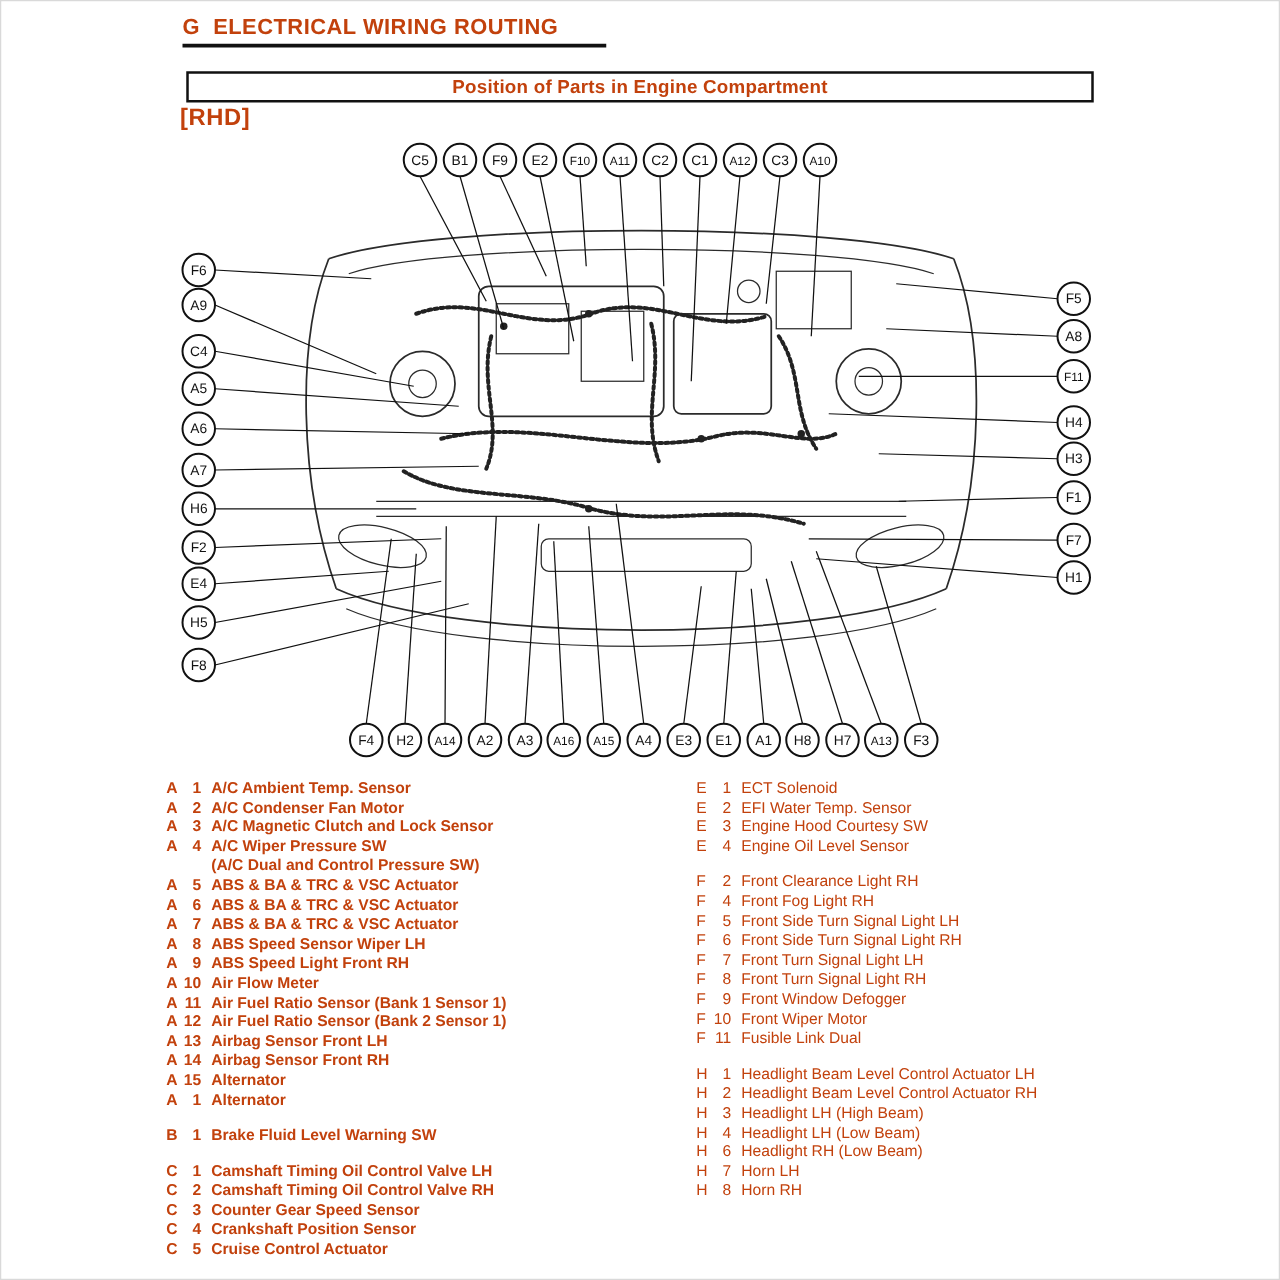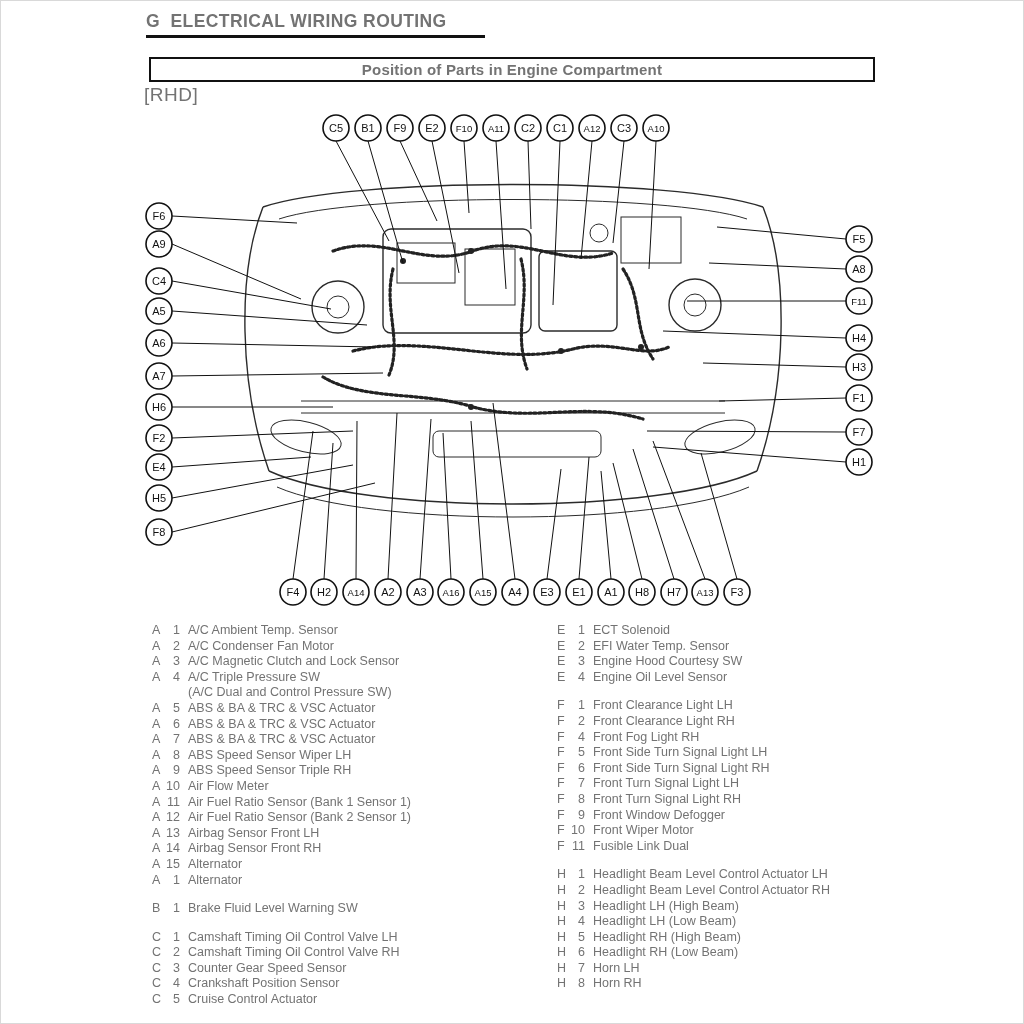--- a/index.html
+++ b/index.html
@@ -1,41 +1,41 @@
 <!DOCTYPE html>
 <html><head>
 <meta charset="utf-8">
 <style>
   html,body{margin:0;padding:0;background:#fff;}
   #page{
     position:relative;width:1024px;height:1024px;background:#fff;
     border:1px solid #d9d9d9;box-sizing:border-box;overflow:hidden;
-    font-family:"Liberation Sans",sans-serif;color:#737373;
+    font-family:"Liberation Sans",sans-serif;color:#c2410c;
   }
   .heading{
     position:absolute;left:145px;top:10px;
     font-size:17.5px;font-weight:bold;letter-spacing:.4px;white-space:pre;
     border-bottom:3px solid #111;padding:0 38px 3px 0;
   }
   .title-box{
     position:absolute;left:148px;top:56px;width:726px;height:25px;
     border:2px solid #111;box-sizing:border-box;
     display:flex;align-items:center;justify-content:center;
     font-weight:bold;font-size:15px;letter-spacing:.2px;
   }
-  .rhd{position:absolute;left:143px;top:83px;font-size:19px;font-weight:normal;letter-spacing:.5px;}
+  .rhd{position:absolute;left:143px;top:83px;font-size:19px;font-weight:bold;letter-spacing:.5px;}
   #diagram-svg{position:absolute;left:0;top:100px;}
   #diagram-svg text{font-family:"Liberation Sans",sans-serif;fill:#111;}
   .outline{fill:none;stroke:#2b2b2b;stroke-width:1.4;}
   .thin{stroke-width:1;}
   .harness{fill:none;stroke:#222;stroke-width:3.2;stroke-dasharray:2.4 2.6;stroke-linecap:round;}
   .leader{stroke:#111;stroke-width:1;fill:none;}
   .callout-circle{fill:#fff;stroke:#111;stroke-width:1.6;}
   .legend-col{position:absolute;top:622px;}
-  #legend-left{left:151px;}
+  #legend-left{left:132px;font-weight:bold;}
   #legend-right{left:530px;margin-left:26px;}
   .lgroup{margin-bottom:13px;}
   .lrow{line-height:15.6px;font-size:12.5px;white-space:nowrap;}
   .lt{display:inline-block;width:13px;}
   .ln{display:inline-block;width:15px;text-align:right;margin-right:8px;}
 </style>
 </head>
 <body>
 
 <div id="page">
@@ -320,27 +320,27 @@
           <text x="736" y="494.8" text-anchor="middle" font-size="11">F3</text>
         </g>
       </g>
   </svg>
 
   <div id="legend-left" class="legend-col">
       <div class="lgroup">
         <div class="lrow"><span class="lt">A</span><span class="ln">1</span><span class="ll">A/C Ambient Temp. Sensor</span></div>
         <div class="lrow"><span class="lt">A</span><span class="ln">2</span><span class="ll">A/C Condenser Fan Motor</span></div>
         <div class="lrow"><span class="lt">A</span><span class="ln">3</span><span class="ll">A/C Magnetic Clutch and Lock Sensor</span></div>
-        <div class="lrow"><span class="lt">A</span><span class="ln">4</span><span class="ll">A/C Triple Pressure SW</span></div>
+        <div class="lrow"><span class="lt">A</span><span class="ln">4</span><span class="ll">A/C Wiper Pressure SW</span></div>
         <div class="lrow"><span class="lt"></span><span class="ln"></span><span class="ll">(A/C Dual and Control Pressure SW)</span></div>
         <div class="lrow"><span class="lt">A</span><span class="ln">5</span><span class="ll">ABS &amp; BA &amp; TRC &amp; VSC Actuator</span></div>
         <div class="lrow"><span class="lt">A</span><span class="ln">6</span><span class="ll">ABS &amp; BA &amp; TRC &amp; VSC Actuator</span></div>
         <div class="lrow"><span class="lt">A</span><span class="ln">7</span><span class="ll">ABS &amp; BA &amp; TRC &amp; VSC Actuator</span></div>
         <div class="lrow"><span class="lt">A</span><span class="ln">8</span><span class="ll">ABS Speed Sensor Wiper LH</span></div>
-        <div class="lrow"><span class="lt">A</span><span class="ln">9</span><span class="ll">ABS Speed Sensor Triple RH</span></div>
+        <div class="lrow"><span class="lt">A</span><span class="ln">9</span><span class="ll">ABS Speed Light Front RH</span></div>
         <div class="lrow"><span class="lt">A</span><span class="ln">10</span><span class="ll">Air Flow Meter</span></div>
         <div class="lrow"><span class="lt">A</span><span class="ln">11</span><span class="ll">Air Fuel Ratio Sensor (Bank 1 Sensor 1)</span></div>
         <div class="lrow"><span class="lt">A</span><span class="ln">12</span><span class="ll">Air Fuel Ratio Sensor (Bank 2 Sensor 1)</span></div>
         <div class="lrow"><span class="lt">A</span><span class="ln">13</span><span class="ll">Airbag Sensor Front LH</span></div>
         <div class="lrow"><span class="lt">A</span><span class="ln">14</span><span class="ll">Airbag Sensor Front RH</span></div>
         <div class="lrow"><span class="lt">A</span><span class="ln">15</span><span class="ll">Alternator</span></div>
         <div class="lrow"><span class="lt">A</span><span class="ln">1</span><span class="ll">Alternator</span></div>
       </div>
       <div class="lgroup">
         <div class="lrow"><span class="lt">B</span><span class="ln">1</span><span class="ll">Brake Fluid Level Warning SW</span></div>
@@ -354,36 +354,34 @@
       </div>
     </div>
   <div id="legend-right" class="legend-col">
       <div class="lgroup">
         <div class="lrow"><span class="lt">E</span><span class="ln">1</span><span class="ll">ECT Solenoid</span></div>
         <div class="lrow"><span class="lt">E</span><span class="ln">2</span><span class="ll">EFI Water Temp. Sensor</span></div>
         <div class="lrow"><span class="lt">E</span><span class="ln">3</span><span class="ll">Engine Hood Courtesy SW</span></div>
         <div class="lrow"><span class="lt">E</span><span class="ln">4</span><span class="ll">Engine Oil Level Sensor</span></div>
       </div>
       <div class="lgroup">
-        <div class="lrow"><span class="lt">F</span><span class="ln">1</span><span class="ll">Front Clearance Light LH</span></div>
         <div class="lrow"><span class="lt">F</span><span class="ln">2</span><span class="ll">Front Clearance Light RH</span></div>
         <div class="lrow"><span class="lt">F</span><span class="ln">4</span><span class="ll">Front Fog Light RH</span></div>
         <div class="lrow"><span class="lt">F</span><span class="ln">5</span><span class="ll">Front Side Turn Signal Light LH</span></div>
         <div class="lrow"><span class="lt">F</span><span class="ln">6</span><span class="ll">Front Side Turn Signal Light RH</span></div>
         <div class="lrow"><span class="lt">F</span><span class="ln">7</span><span class="ll">Front Turn Signal Light LH</span></div>
         <div class="lrow"><span class="lt">F</span><span class="ln">8</span><span class="ll">Front Turn Signal Light RH</span></div>
         <div class="lrow"><span class="lt">F</span><span class="ln">9</span><span class="ll">Front Window Defogger</span></div>
         <div class="lrow"><span class="lt">F</span><span class="ln">10</span><span class="ll">Front Wiper Motor</span></div>
         <div class="lrow"><span class="lt">F</span><span class="ln">11</span><span class="ll">Fusible Link Dual</span></div>
       </div>
       <div class="lgroup">
         <div class="lrow"><span class="lt">H</span><span class="ln">1</span><span class="ll">Headlight Beam Level Control Actuator LH</span></div>
         <div class="lrow"><span class="lt">H</span><span class="ln">2</span><span class="ll">Headlight Beam Level Control Actuator RH</span></div>
         <div class="lrow"><span class="lt">H</span><span class="ln">3</span><span class="ll">Headlight LH (High Beam)</span></div>
         <div class="lrow"><span class="lt">H</span><span class="ln">4</span><span class="ll">Headlight LH (Low Beam)</span></div>
-        <div class="lrow"><span class="lt">H</span><span class="ln">5</span><span class="ll">Headlight RH (High Beam)</span></div>
         <div class="lrow"><span class="lt">H</span><span class="ln">6</span><span class="ll">Headlight RH (Low Beam)</span></div>
         <div class="lrow"><span class="lt">H</span><span class="ln">7</span><span class="ll">Horn LH</span></div>
         <div class="lrow"><span class="lt">H</span><span class="ln">8</span><span class="ll">Horn RH</span></div>
       </div>
     </div>
 
 </div>
 
 </body></html>

